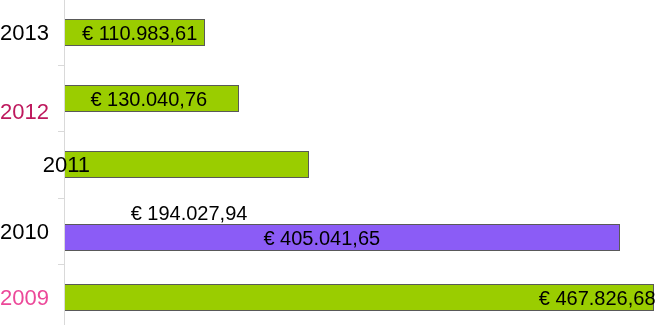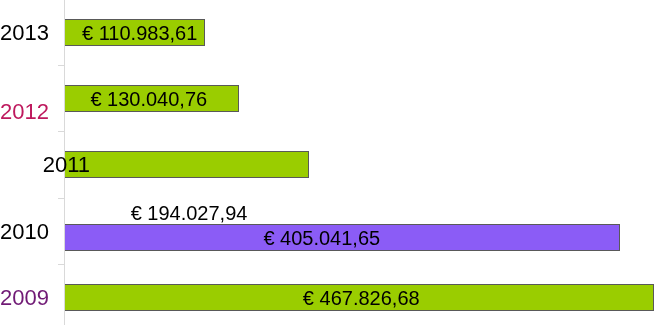--- a/index.html
+++ b/index.html
@@ -48,26 +48,26 @@
         <div class="bar" style="top: 85.15px; width: 174px; height: 27px; background: rgb(154, 205, 0); border-color: rgb(89, 89, 89);">
     <div class="bar-label" style="left: 2px; top: 3px; width: 163.591px; color: rgb(0, 0, 0);">€ 130.040,76</div>
   </div>
         <div class="bar" style="top: 151.4px; width: 244.087px; height: 27px; background: rgb(154, 205, 0); border-color: rgb(89, 89, 89);">
     <div class="bar-label" style="left: 2px; top: 3px; width: 244.087px; color: rgb(0, 0, 0); margin-top: 48px;">€ 194.027,94</div>
   </div>
         <div class="bar" style="top: 217.65px; width: 555px; height: 27px; background: #8b5cf6; border-color: rgb(89, 89, 89); margin-top: 6px;">
     <div class="bar-label" style="left: 2px; top: 3px; width: 509.542px; color: rgb(0, 0, 0);">€ 405.041,65</div>
   </div>
         <div class="bar" style="top: 283.9px; width: 588.526px; height: 27px; background: rgb(154, 205, 0); border-color: rgb(89, 89, 89);">
-    <div class="bar-label" style="left: 2px; top: 3px; width: 588.526px; color: rgb(0, 0, 0);">€ 467.826,68</div>
+    <div class="bar-label" style="left: 2px; top: 3px; width: 588.526px; color: rgb(0, 0, 0); text-align: right;">€ 467.826,68</div>
   </div>
       </div>
   </div>
 
   <div id="catlabels">
       <div class="cat-label" style="top: 21.9px; width: 48px; color: rgb(0, 0, 0);">2013</div>
       <div class="cat-label" style="top: 101px; width: 48px; color: #be185d;">2012</div>
       <div class="cat-label" style="top: 154.4px; width: 48px; color: rgb(0, 0, 0); margin-left: 42px;">2011</div>
       <div class="cat-label" style="top: 220.65px; width: 48px; color: rgb(0, 0, 0);">2010</div>
-      <div class="cat-label" style="top: 286.9px; width: 48px; color: #701a75;">2009</div>
+      <div class="cat-label" style="top: 286.9px; width: 48px; color: #ec4899;">2009</div>
     </div>
 
 </div>
 
 </body></html>

